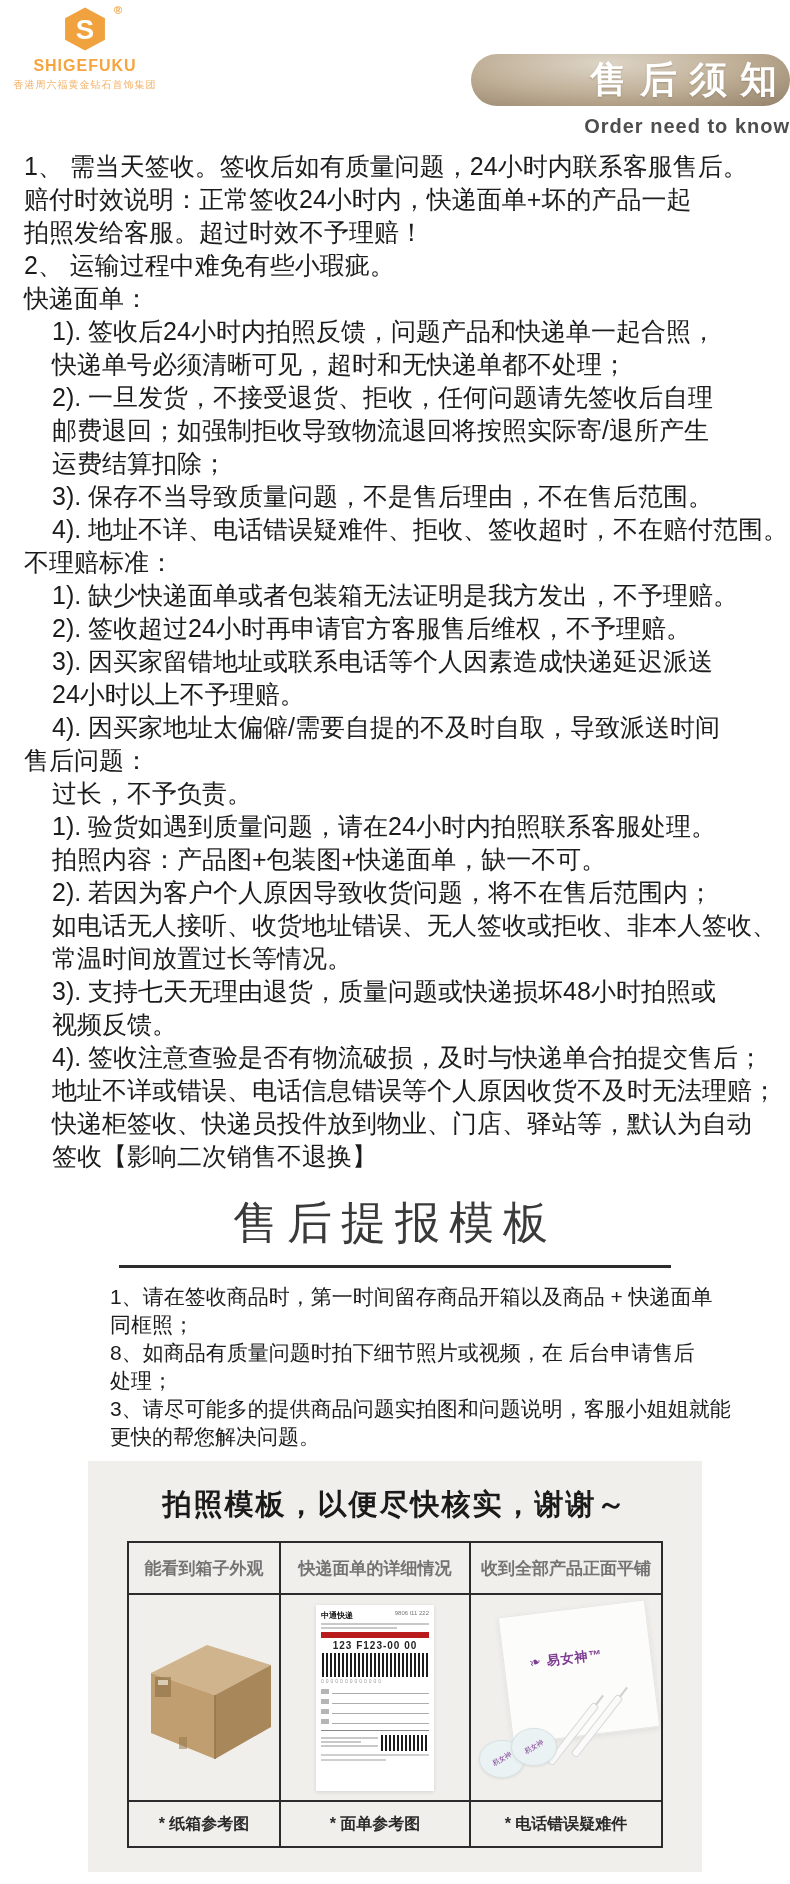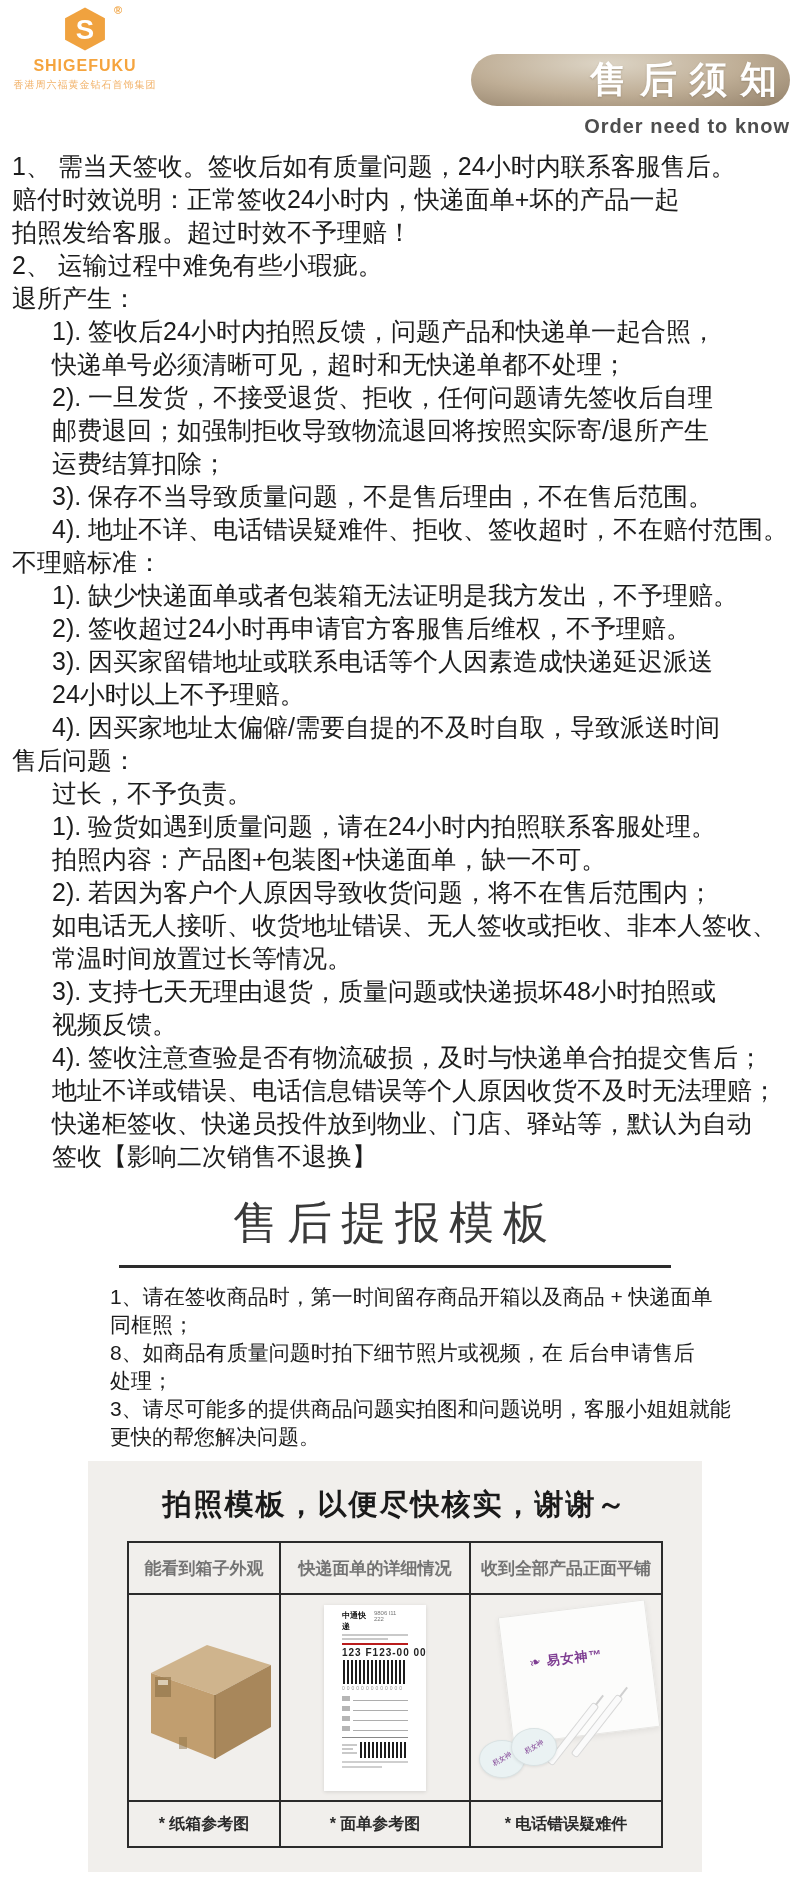--- a/index.html
+++ b/index.html
@@ -17,50 +17,50 @@
   .banner{padding-top:54px;text-align:right;}
   .pill{display:inline-block;min-width:306px;height:52px;line-height:52px;border-radius:27px;
         background:radial-gradient(ellipse at 42% 18%, #ddd5c6 0%, #bfae96 52%, #93816a 100%);
         color:#ffffff;font-size:37px;font-weight:bold;letter-spacing:13px;padding-left:13px;
         text-shadow:0 1px 2px rgba(120,105,80,.45);}
   .subtitle{margin-top:9px;font-size:20px;color:#4e4e4e;font-weight:bold;letter-spacing:1px;}
 
   
   .notice{margin-top:12px;font-size:25px;line-height:33px;color:#1c1c1c;}
   .n-line{white-space:nowrap;}
-  .n-line.ind0{padding-left:12px;}
+  .n-line.ind0{padding-left:24px;}
   .n-line.ind1{padding-left:52px;}
 
   
   .ts-heading{margin-top:20px;text-align:center;font-size:45px;letter-spacing:9px;color:#3a3a3a;}
   .ts-rule{width:552px;height:3px;background:#2c2c2c;margin:12px auto 0;}
   .ts-lines{margin-top:15px;font-size:21px;line-height:28px;color:#1c1c1c;
             padding-left:110px;padding-right:24px;}
   .ts-line{white-space:nowrap;}
 
   
   .panel{width:614px;margin:10px auto 0;background:#f1efec;padding:24px 0 24px;}
   .panel-title{text-align:center;font-size:29px;font-weight:bold;color:#1a1a1a;letter-spacing:2px;}
   .ref-table{width:536px;margin:16px auto 0;border-collapse:collapse;}
   .ref-table th,.ref-table td{border:2px solid #2b2b2b;text-align:center;padding:0;}
   .ref-table th{height:50px;font-size:17px;font-weight:bold;color:#737373;}
   .ref-table td.img-cell{height:205px;vertical-align:middle;}
   .ref-table td.cap-cell{height:44px;font-size:16px;font-weight:bold;color:#2a2a2a;}
   .c1{width:147px;} .c2{width:188px;} .c3{width:159px;}
 
   
-  .waybill{width:102px;height:186px;background:#ffffff;margin:0 auto;box-shadow:0 1px 4px rgba(0,0,0,.12);
-           padding:5px 18px;box-sizing:border-box;text-align:left;}
+  .waybill{width:118px;height:186px;background:#ffffff;margin:0 auto;box-shadow:0 1px 4px rgba(0,0,0,.12);
+           padding:5px 5px;box-sizing:border-box;text-align:left;}
   .wb-head{display:flex;justify-content:space-between;align-items:flex-start;}
   .wb-courier{font-size:8px;font-weight:bold;color:#111;}
   .wb-track{font-size:6px;color:#777;}
   .wb-bar{height:2px;background:#c9c9c9;margin-top:2px;}
   .wb-bar.short{width:70%;}
-  .wb-code{font-size:10px;font-weight:bold;text-align:left;letter-spacing:1px;color:#222;
-           border-top:2px solid #b91c1c;margin-top:3px;padding-top:2px;white-space:nowrap;}
+  .wb-code{font-size:10px;font-weight:bold;text-align:center;letter-spacing:1px;color:#222;
+           border-top:6px solid #b91c1c;margin-top:3px;padding-top:2px;white-space:nowrap;}
   .barcode{height:24px;margin:2px 1px 1px;
            background:repeating-linear-gradient(90deg,#1c1c1c 0 2px,transparent 2px 4px);}
   .barcode.small{height:16px;width:48px;margin:0;}
   .wb-dots{font-size:5px;color:#9a9a9a;letter-spacing:2px;overflow:hidden;white-space:nowrap;}
   .wb-row{display:flex;align-items:flex-end;margin-top:5px;}
   .wb-lab{width:8px;height:5px;background:#b5b5b5;margin-right:3px;}
   .wb-line{flex:1;height:1px;background:#adadad;}
   .wb-divider{height:1px;background:#888;margin-top:6px;}
   .wb-bottom{display:flex;margin-top:4px;}
   .wb-bottom-left{flex:1;padding-right:3px;}
@@ -109,21 +109,21 @@
   <div class="banner">
     <div class="pill">售后须知</div>
     <div class="subtitle">Order need to know</div>
   </div>
 
   <div class="notice">
       <div class="n-line ind0">1、 需当天签收。签收后如有质量问题，24小时内联系客服售后。</div>
       <div class="n-line ind0">赔付时效说明：正常签收24小时内，快递面单+坏的产品一起</div>
       <div class="n-line ind0">拍照发给客服。超过时效不予理赔！</div>
       <div class="n-line ind0">2、 运输过程中难免有些小瑕疵。</div>
-      <div class="n-line ind0">退所产生：</div>
+      <div class="n-line ind0">快递面单：</div>
       <div class="n-line ind1">1). 签收后24小时内拍照反馈，问题产品和快递单一起合照，</div>
       <div class="n-line ind1">快递单号必须清晰可见，超时和无快递单都不处理；</div>
       <div class="n-line ind1">2). 一旦发货，不接受退货、拒收，任何问题请先签收后自理</div>
       <div class="n-line ind1">邮费退回；如强制拒收导致物流退回将按照实际寄/退所产生</div>
       <div class="n-line ind1">运费结算扣除；</div>
       <div class="n-line ind1">3). 保存不当导致质量问题，不是售后理由，不在售后范围。</div>
       <div class="n-line ind1">4). 地址不详、电话错误疑难件、拒收、签收超时，不在赔付范围。</div>
       <div class="n-line ind0">不理赔标准：</div>
       <div class="n-line ind1">1). 缺少快递面单或者包装箱无法证明是我方发出，不予理赔。</div>
       <div class="n-line ind1">2). 签收超过24小时再申请官方客服售后维权，不予理赔。</div>

